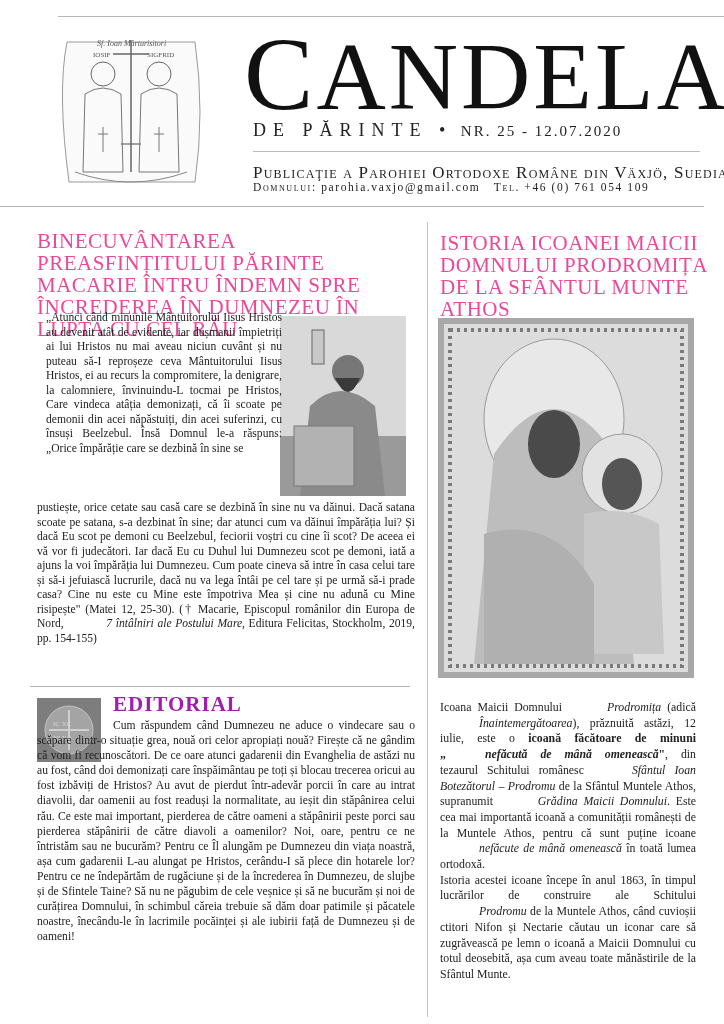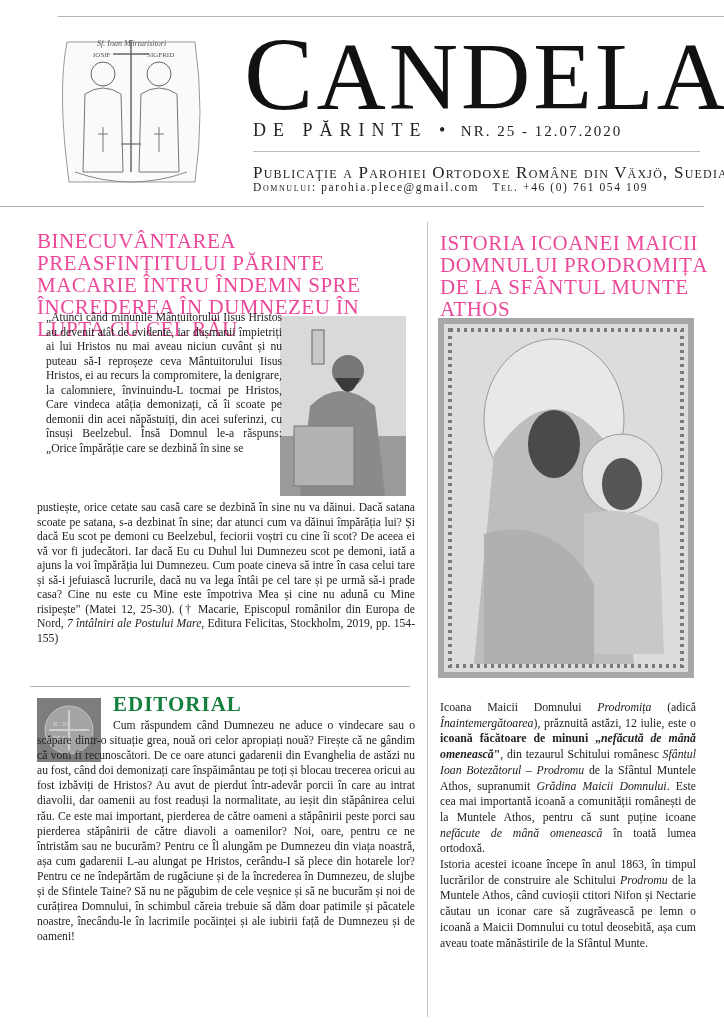--- a/index.html
+++ b/index.html
@@ -19,29 +19,29 @@
   .contact { position: absolute; left: 253px; top: 181px; font-size: 11.5px; letter-spacing: 1.6px; color: #222; white-space: nowrap; }
   .contact .sc { font-variant: small-caps; }
 
   
   .headline { position: absolute; font-size: 21px; line-height: 22px; letter-spacing: 0.5px; font-weight: normal; color: #ec4899; text-transform: uppercase; margin-top: 16px; }
   .h-left { left: 37px; top: 214px; width: 380px; }
   .h-right { left: 440px; top: 216px; width: 270px; }
 
   .body { position: absolute; font-size: 11.6px; line-height: 14.55px; text-align: justify; color: #222; hyphens: auto; }
   .body p { text-indent: 0; }
-  .body i { font-style: italic; }
+  .body i { font-style: italic; margin-left: 39px; }
   .body b { font-weight: bold; }
 
   .photo { position: absolute; background: linear-gradient(160deg, #e4e4e4 0%, #bdbdbd 40%, #8a8a8a 70%, #b0b0b0 100%); }
   .photo-bishop { left: 280px; top: 316px; width: 126px; height: 180px; }
   .icon-img { position: absolute; left: 438px; top: 318px; width: 256px; height: 360px; border: 6px solid #a8a8a8; background: #d0d0d0; }
   .editorial-img { position: absolute; left: 37px; top: 698px; width: 64px; height: 64px; background: #f97316; }
 
-  .ed-title { position: absolute; left: 113px; top: 692px; font-size: 21px; letter-spacing: 1px; color: #15803d; }
+  .ed-title { position: absolute; left: 113px; top: 692px; font-size: 21px; letter-spacing: 1px; color: #a21caf; }
 </style>
 </head>
 <body>
 
 <div class="hr" style="left:58px; top:16px; width:666px;"></div>
 
 <svg class="logo" viewBox="0 0 152 155">
   <path d="M12 10 Q2 60 14 150 L140 150 Q150 80 140 10 Z" fill="#fafafa" stroke="#999" stroke-width="1"></path>
   <text x="42" y="14" font-size="8" fill="#555" font-style="italic" font-family="Liberation Serif, serif">Sf. Ioan Mărturisitori</text>
   <text x="38" y="25" font-size="7" fill="#555" font-family="Liberation Serif, serif">IOSIF</text>
@@ -63,21 +63,21 @@
 <div class="title"><span class="first">C</span><span>ANDELA</span></div>
 <div class="subtitle">
   <span>DE PĂRINTE</span>
   <span style="letter-spacing:4px;">•</span>
   <span class="nr">NR. 25 - 12.07.2020</span>
 </div>
 <div class="hr" style="left:253px; top:151px; width:447px; background:#bbb;"></div>
 <div class="pub">Publicaţie a Parohiei Ortodoxe Române din Växjö, Suedia</div>
 <div class="contact">
   <span class="sc">Domnului:</span>
-  <span>parohia.plece@gmail.com</span>
+  <span>parohia.vaxjo@gmail.com</span>
   &nbsp;&nbsp;<span class="sc">Tel.</span>
   <span>+46 (0) 761 054 109</span>
 </div>
 
 <div class="hr" style="left:0; top:206px; width:704px;"></div>
 
 <div class="vr" style="left:427px; top:222px; height:795px;"></div>
 
 <h1 class="headline h-left">BINECUVÂNTAREA PREASFINȚITULUI PĂRINTE MACARIE ÎNTRU ÎNDEMN SPRE ÎNCREDEREA ÎN DUMNEZEU ÎN LUPTA CU CEL RĂU</h1>
 

